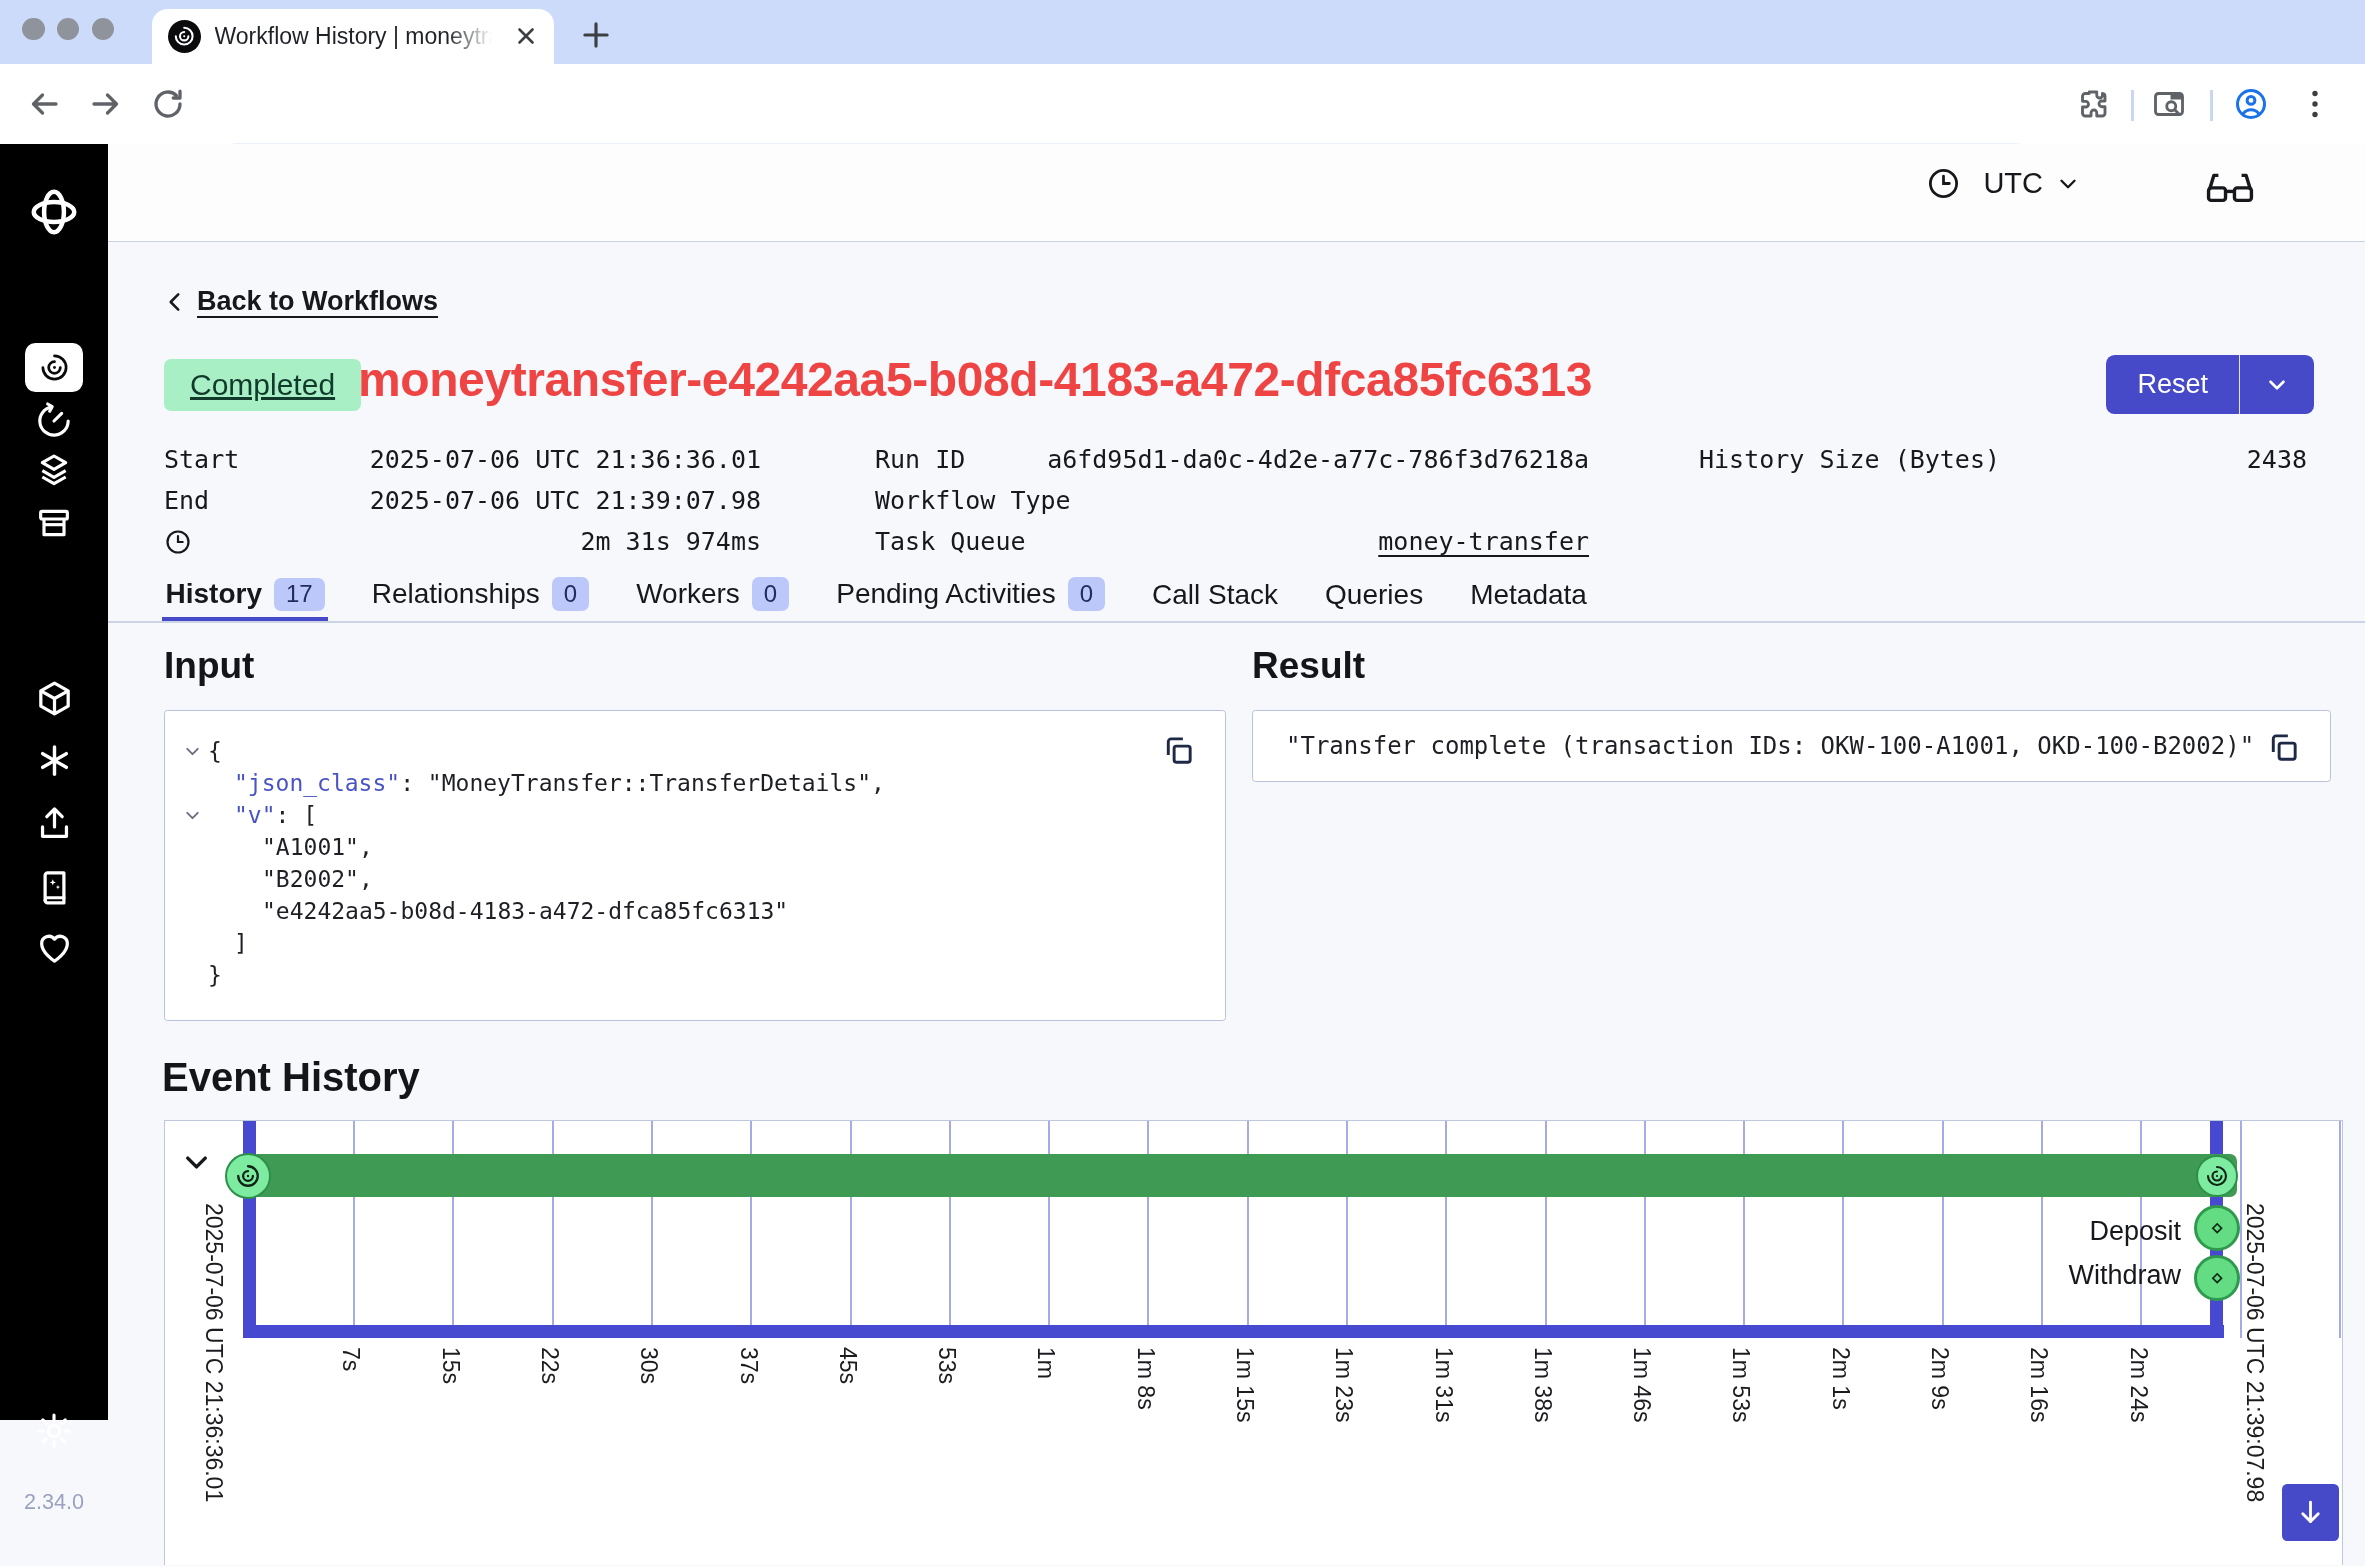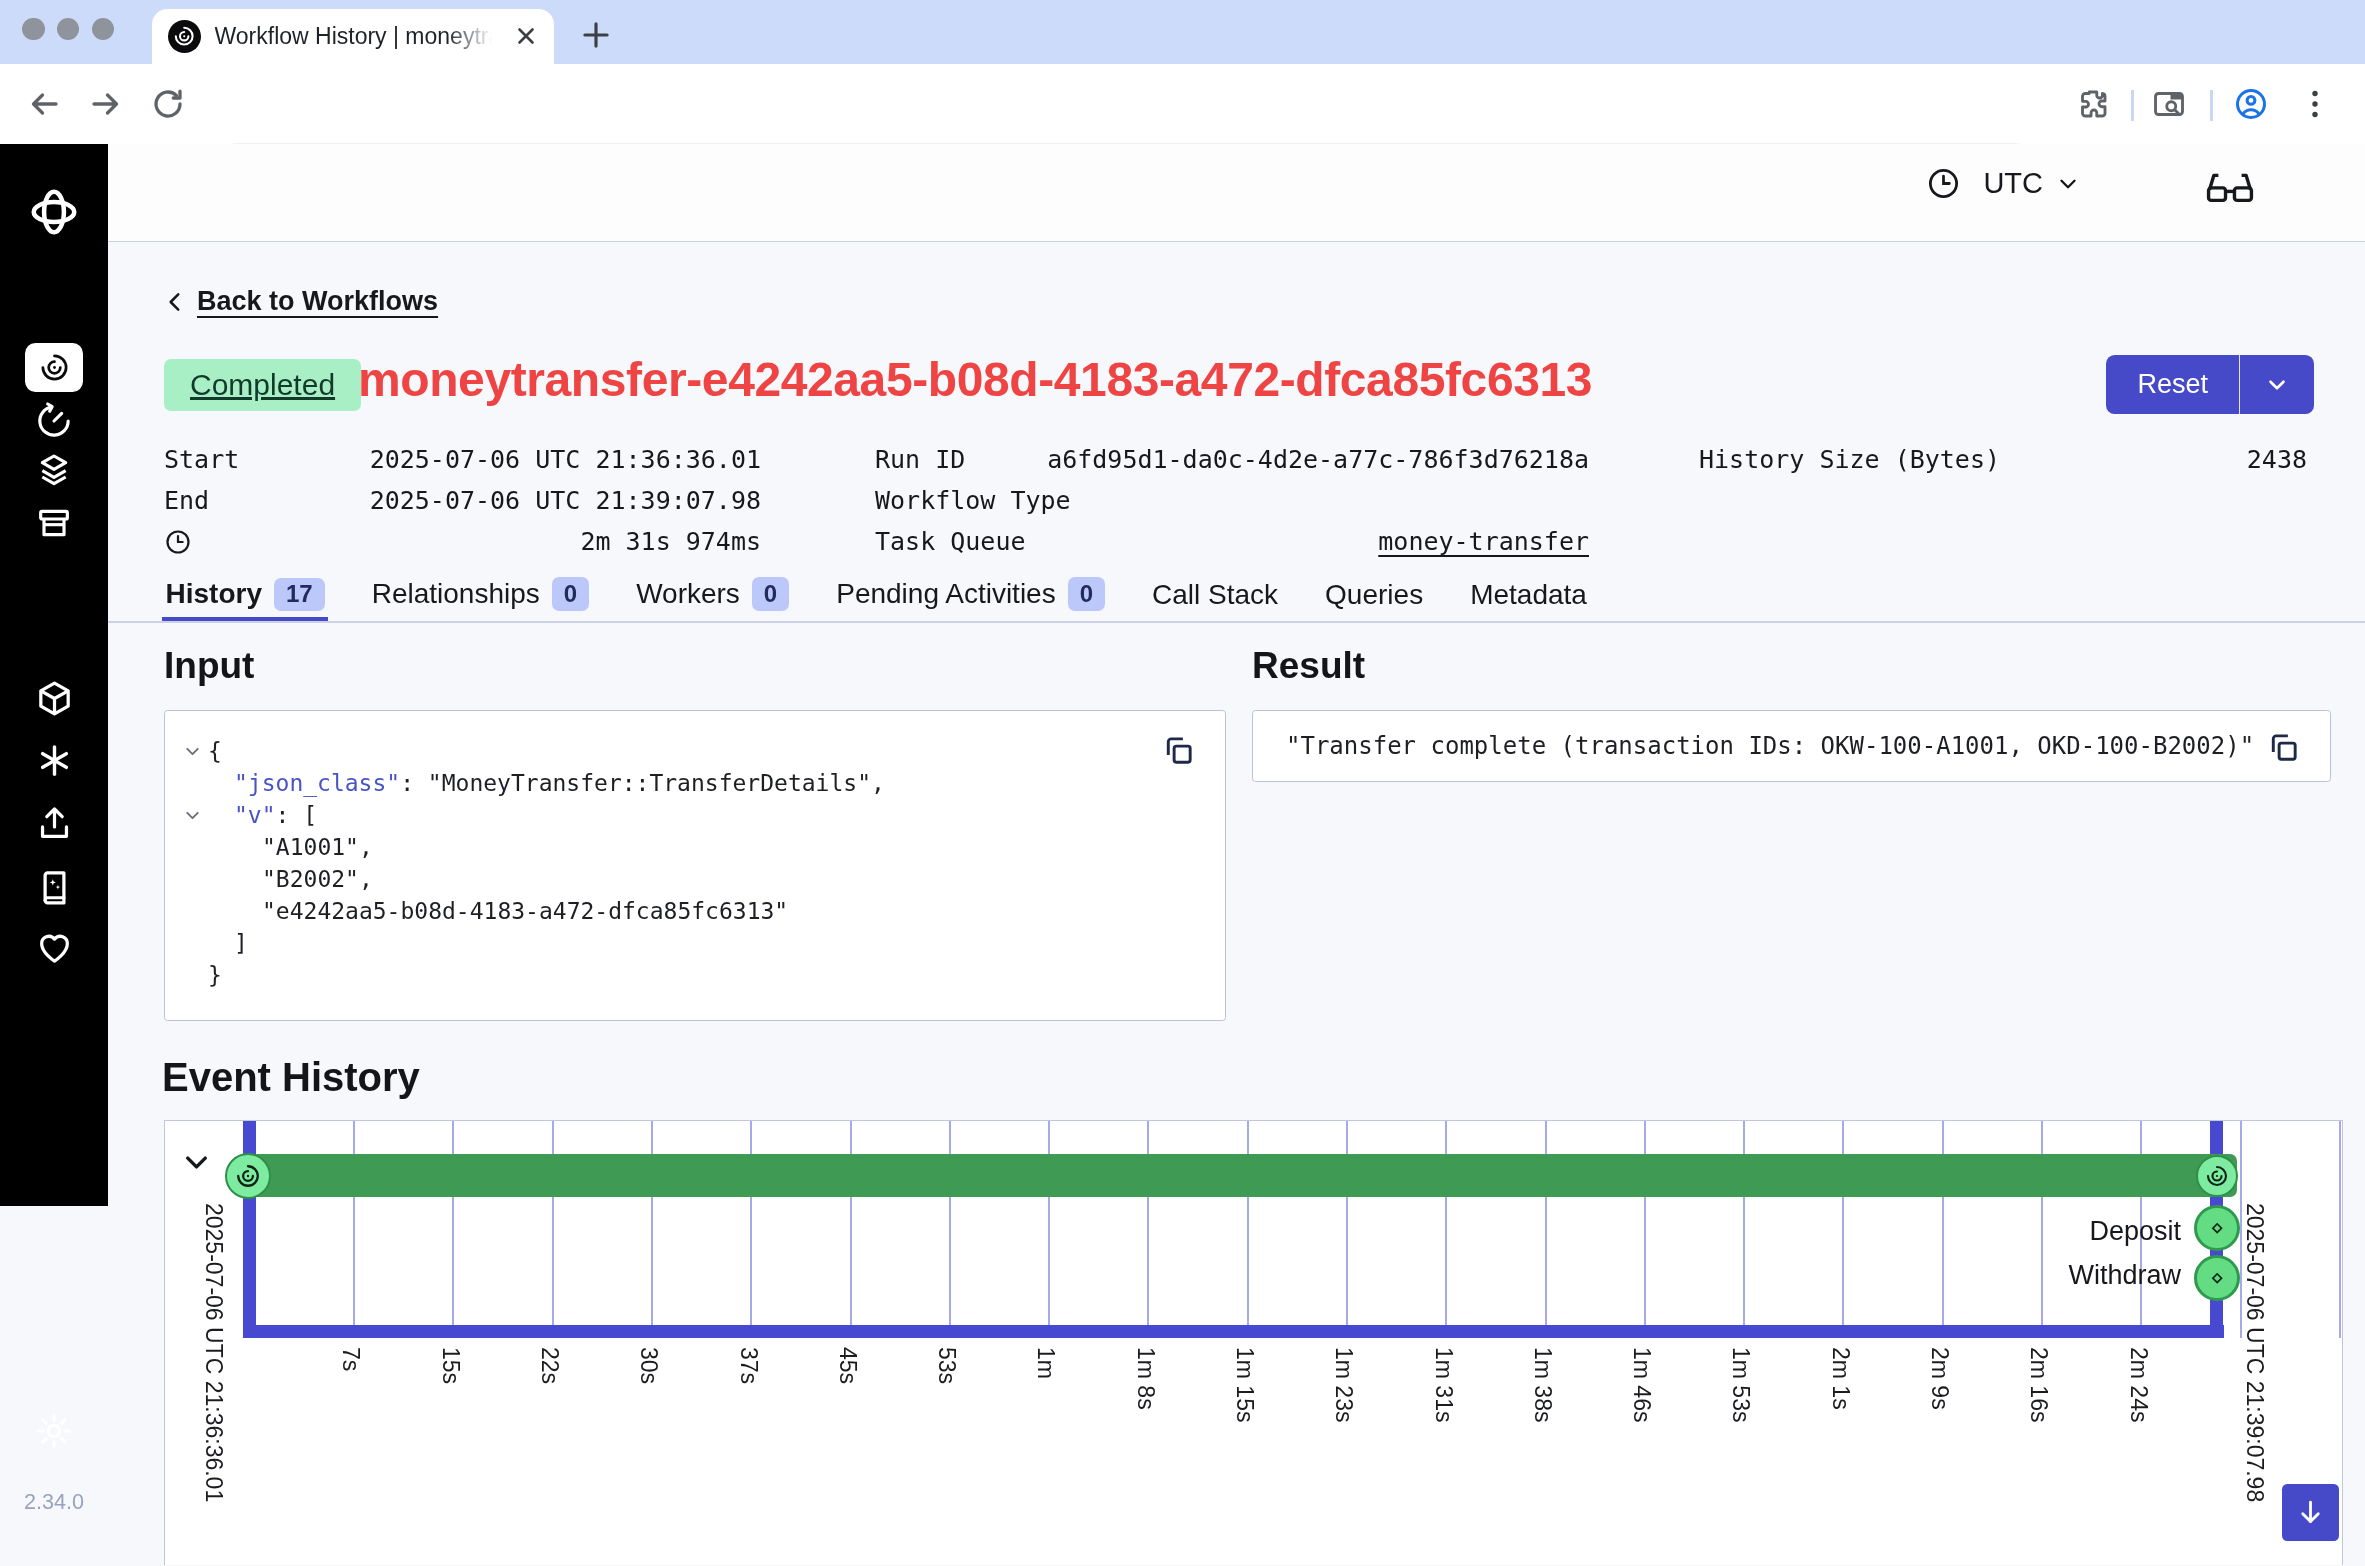--- a/index.html
+++ b/index.html
@@ -20,21 +20,21 @@
   .toolbar{position:absolute;left:0;top:64px;width:2366px;height:80px;background:#ffffff;}
   .tb-icon{position:absolute;top:22.4px;width:36px;height:36px;color:#5f6368;}
   .urlpill{position:absolute;left:212px;top:79px;width:1828px;height:51px;border-radius:26px;
     background:#ecf0fa;display:flex;align-items:center;padding:0 22.4px;box-sizing:border-box;}
   .url-info{width:31px;height:31px;color:#45484d;flex:0 0 auto;}
   .url-text{margin-left:17.3px;font-size:25px;color:#202124;white-space:nowrap;overflow:hidden;flex:1 1 auto;}
   .url-star{width:33px;height:33px;color:#45484d;flex:0 0 auto;margin-left:15.5px;}
   .tb-div{position:absolute;top:26px;width:2.6px;height:31px;background:#c9d7f5;}
 
   
-  .sidebar{position:absolute;left:0;top:144px;width:108px;height:1062px;background:#000;}
+  .sidebar{position:absolute;left:0;top:144px;width:108px;height:1276px;background:#000;}
   .sb-icon{position:absolute;left:0;width:108px;display:flex;justify-content:center;color:#fff;}
   .sb-active-box{position:absolute;left:25px;width:58px;height:49px;background:#fff;border-radius:10.4px;
     display:flex;align-items:center;justify-content:center;color:#0b0b0d;}
   .sb-version{position:absolute;left:0;width:108px;text-align:center;font-size:21.6px;color:#99a2bf;}
 
   
   .nsbar{position:absolute;left:108px;top:144px;width:2258px;height:98px;background:#fdfdfe;
     border-bottom:1.7px solid #c9d1e6;box-sizing:border-box;}
   .ns-select{position:absolute;left:59px;top:7.8px;width:572px;height:71px;background:#fff;
     border:1.7px solid #afb9d8;border-radius:5.2px;display:flex;align-items:stretch;box-sizing:border-box;}
@@ -63,21 +63,21 @@
   .mrow{position:absolute;height:35px;display:flex;align-items:center;}
   .mlabel{flex:0 0 auto;}
   .mval{flex:1 1 auto;text-align:right;white-space:nowrap;display:flex;justify-content:flex-end;align-items:center;}
   .mlink{text-decoration:underline;text-underline-offset:5.2px;text-decoration-thickness:1.7px;}
   .micon{width:29px;height:29px;color:#17181c;margin-left:12px;}
 
   .tabsrow{position:absolute;left:54px;top:333px;display:flex;align-items:flex-end;gap:40px;height:45px;}
   .tabs-border{position:absolute;left:0;top:378px;width:2258px;height:1.7px;background:#ccd3e7;}
   .dtab{display:flex;align-items:center;gap:12px;padding:0 3.5px 10.4px 3.5px;font-size:28px;color:#17181c;}
   .dtab.active{border-bottom:4.3px solid #4649c8;padding-bottom:6px;font-weight:600;}
-  .dtab-badge{background:#bdc8fa;color:#232a5c;border-radius:7px;font-size:24px;font-weight:700;padding:2.6px 12px;}
+  .dtab-badge{background:#bdc8fa;color:#232a5c;border-radius:7px;font-size:24px;font-weight:400;padding:2.6px 12px;}
 
   .sect-h{position:absolute;font-size:37px;font-weight:600;color:#141519;}
   .card{position:absolute;background:#fff;border:1.7px solid #b9c2dc;border-radius:3.5px;box-sizing:border-box;}
   .copy-btn{position:absolute;width:35px;height:35px;color:#1e2947;}
 
   .jsonbox{position:absolute;left:0;top:24px;right:0;font-family:"DejaVu Sans Mono",monospace;font-size:23px;color:#1d1f24;}
   .jline{position:relative;height:32px;line-height:32px;white-space:pre;}
   .jcaret{position:absolute;left:17.3px;top:6px;width:21px;height:21px;color:#6a7080;}
   .jtext{display:block;}
   .ind0{padding-left:43px;} .ind1{padding-left:69px;} .ind2{padding-left:97px;}

